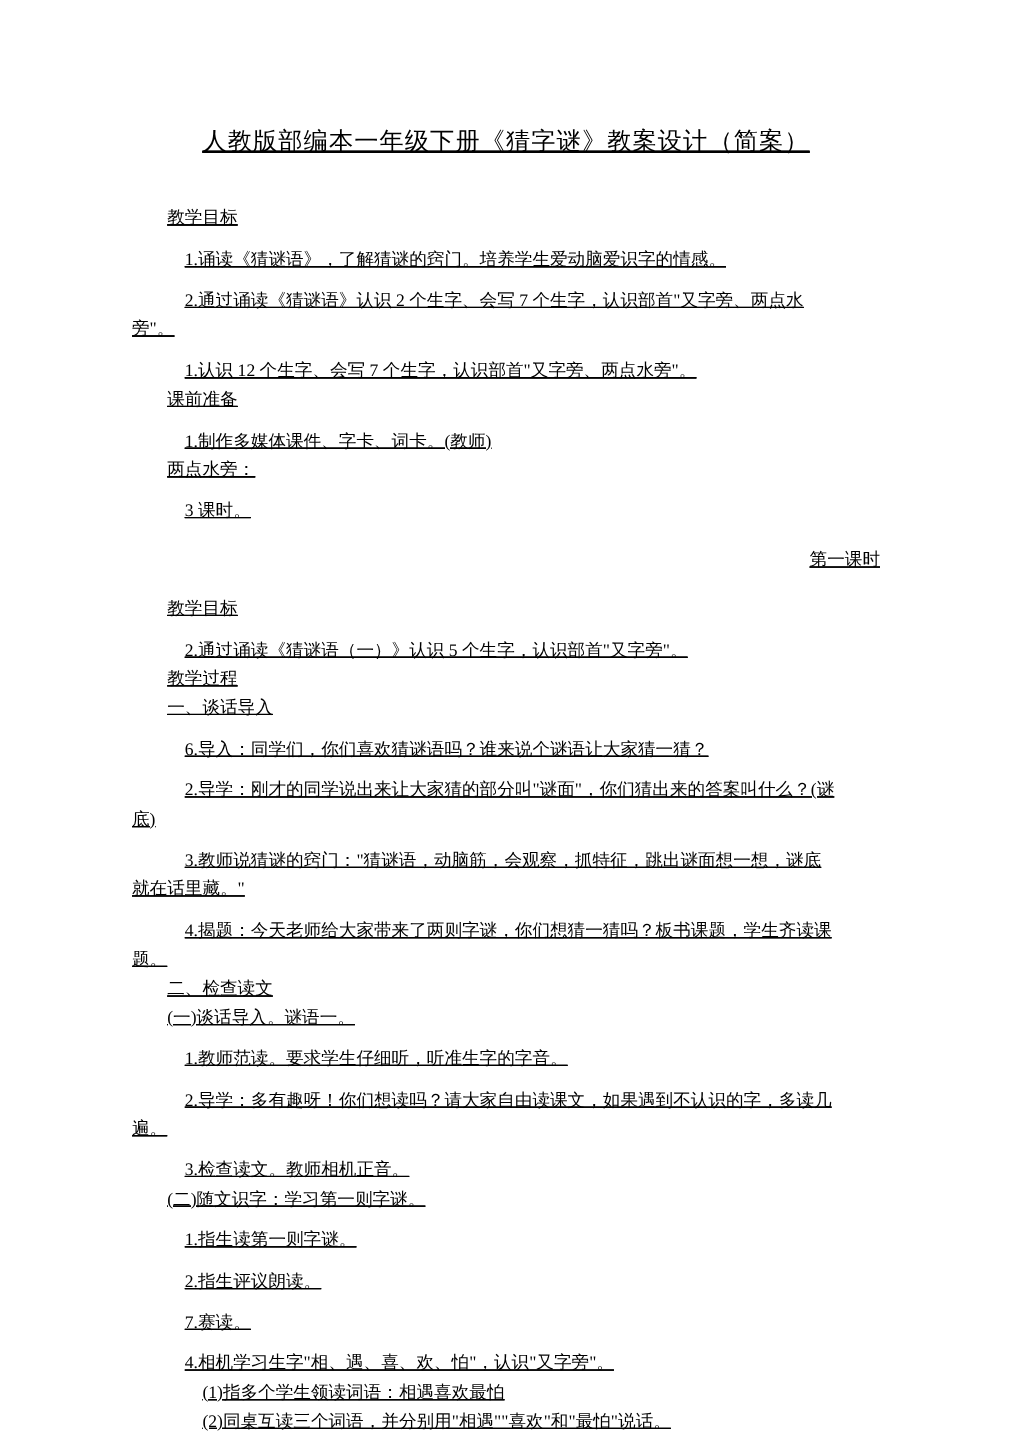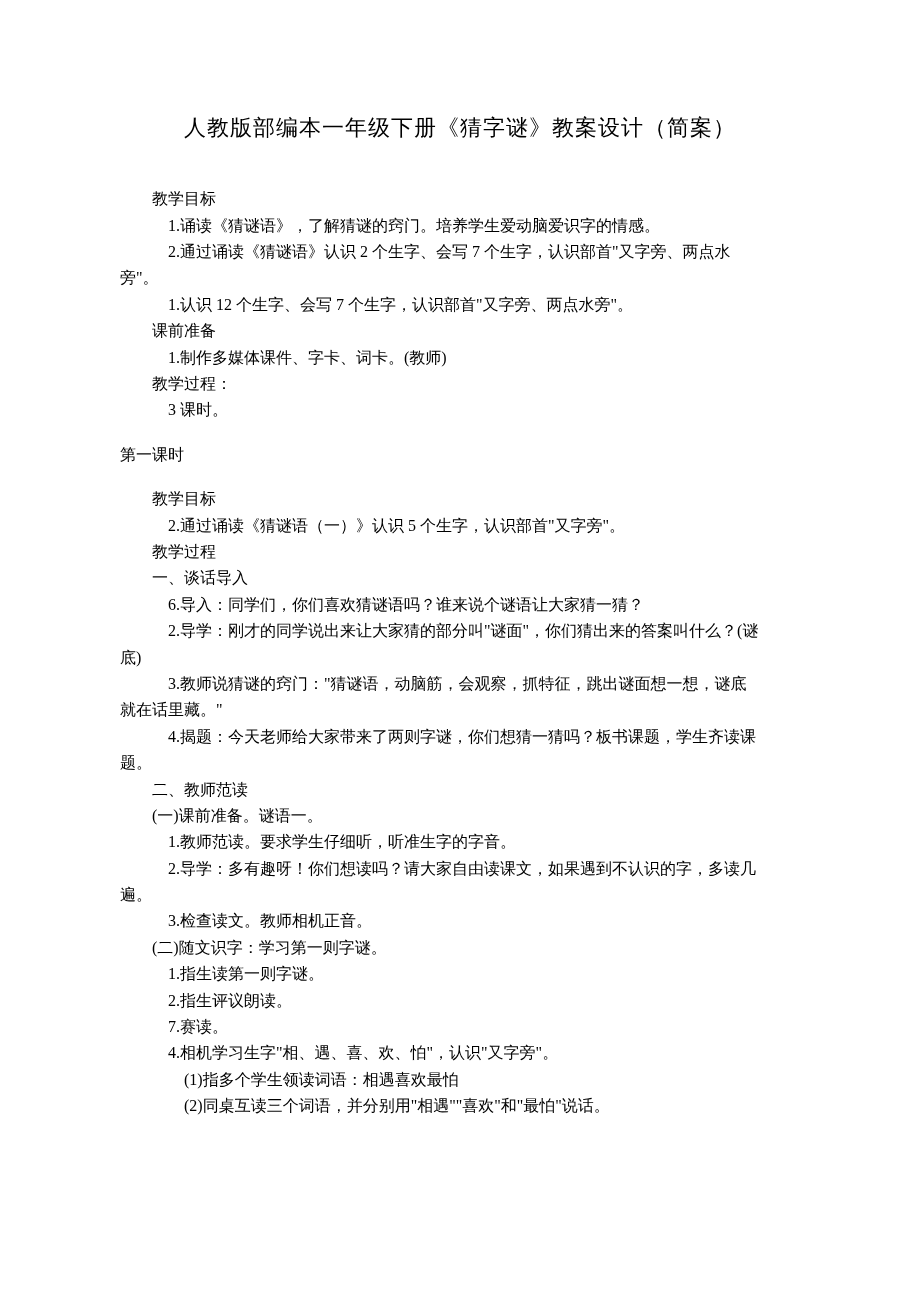--- a/index.html
+++ b/index.html
@@ -1,15 +1,15 @@
 <!DOCTYPE html>
 <html><head>
   <meta charset="utf-8">
   <style>
-    * { margin: 0; padding: 0; box-sizing: border-box; }
+    * { margin: 0; padding: 0; box-sizing: border-box; text-decoration: underline; }
     body {
       width: 920px;
       min-height: 1302px;
       background: #fff;
       font-family: "SimSun", "宋体", serif;
       font-size: 16px;
       color: #000;
       line-height: 1.65;
       padding: 110px 120px 100px 120px;
     }
@@ -19,23 +19,24 @@
       text-align: center;
       font-family: "SimSun", "宋体", serif;
       margin-bottom: 40px;
       letter-spacing: 1px;
     }
     .para {
       text-indent: 2em;
     }
     .para-3 {
       text-indent: 3em;
+      margin-top: 11px;
     }
     .section-title {
-      text-align: left;
+      text-align: right;
       margin: 18px 0;
     }
     .block {
       margin-bottom: 0;
     }
     .hang-cont-left {
       text-indent: 0;
       margin-left: 0;
       padding-left: 0;
     }
@@ -55,21 +56,21 @@
 <div class="block">
   <p class="para-3">1.认识 12 个生字、会写 7 个生字，认识部首"又字旁、两点水旁"。</p>
 </div>
 
 <div class="block">
   <p class="para">课前准备</p>
   <p class="para-3">1.制作多媒体课件、字卡、词卡。(教师)</p>
 </div>
 
 <div class="block">
-  <p class="para">教学过程：</p>
+  <p class="para">两点水旁：</p>
   <p class="para-3">3 课时。</p>
 </div>
 
 <p class="section-title">第一课时</p>
 
 <div class="block">
   <p class="para">教学目标</p>
   <p class="para-3">2.通过诵读《猜谜语（一）》认识 5 个生字，认识部首"又字旁"。</p>
 </div>
 
@@ -77,22 +78,22 @@
 
 <p class="para" style="">一、谈话导入</p>
 <p class="para-3">6.导入：同学们，你们喜欢猜谜语吗？谁来说个谜语让大家猜一猜？</p>
 <p class="para-3">2.导学：刚才的同学说出来让大家猜的部分叫"谜面"，你们猜出来的答案叫什么？(谜</p>
 <p class="hang-cont-left">底)</p>
 <p class="para-3">3.教师说猜谜的窍门："猜谜语，动脑筋，会观察，抓特征，跳出谜面想一想，谜底</p>
 <p class="hang-cont-left">就在话里藏。"</p>
 <p class="para-3">4.揭题：今天老师给大家带来了两则字谜，你们想猜一猜吗？板书课题，学生齐读课</p>
 <p class="hang-cont-left">题。</p>
 
-<p class="para">二、教师范读</p>
-<p class="para">(一)课前准备。谜语一。</p>
+<p class="para">二、检查读文</p>
+<p class="para">(一)谈话导入。谜语一。</p>
 <p class="para-3">1.教师范读。要求学生仔细听，听准生字的字音。</p>
 <p class="para-3">2.导学：多有趣呀！你们想读吗？请大家自由读课文，如果遇到不认识的字，多读几</p>
 <p class="hang-cont-left">遍。</p>
 <p class="para-3">3.检查读文。教师相机正音。</p>
 
 <p class="para">(二)随文识字：学习第一则字谜。</p>
 <p class="para-3">1.指生读第一则字谜。</p>
 <p class="para-3">2.指生评议朗读。</p>
 <p class="para-3">7.赛读。</p>
 <p class="para-3">4.相机学习生字"相、遇、喜、欢、怕"，认识"又字旁"。</p>

